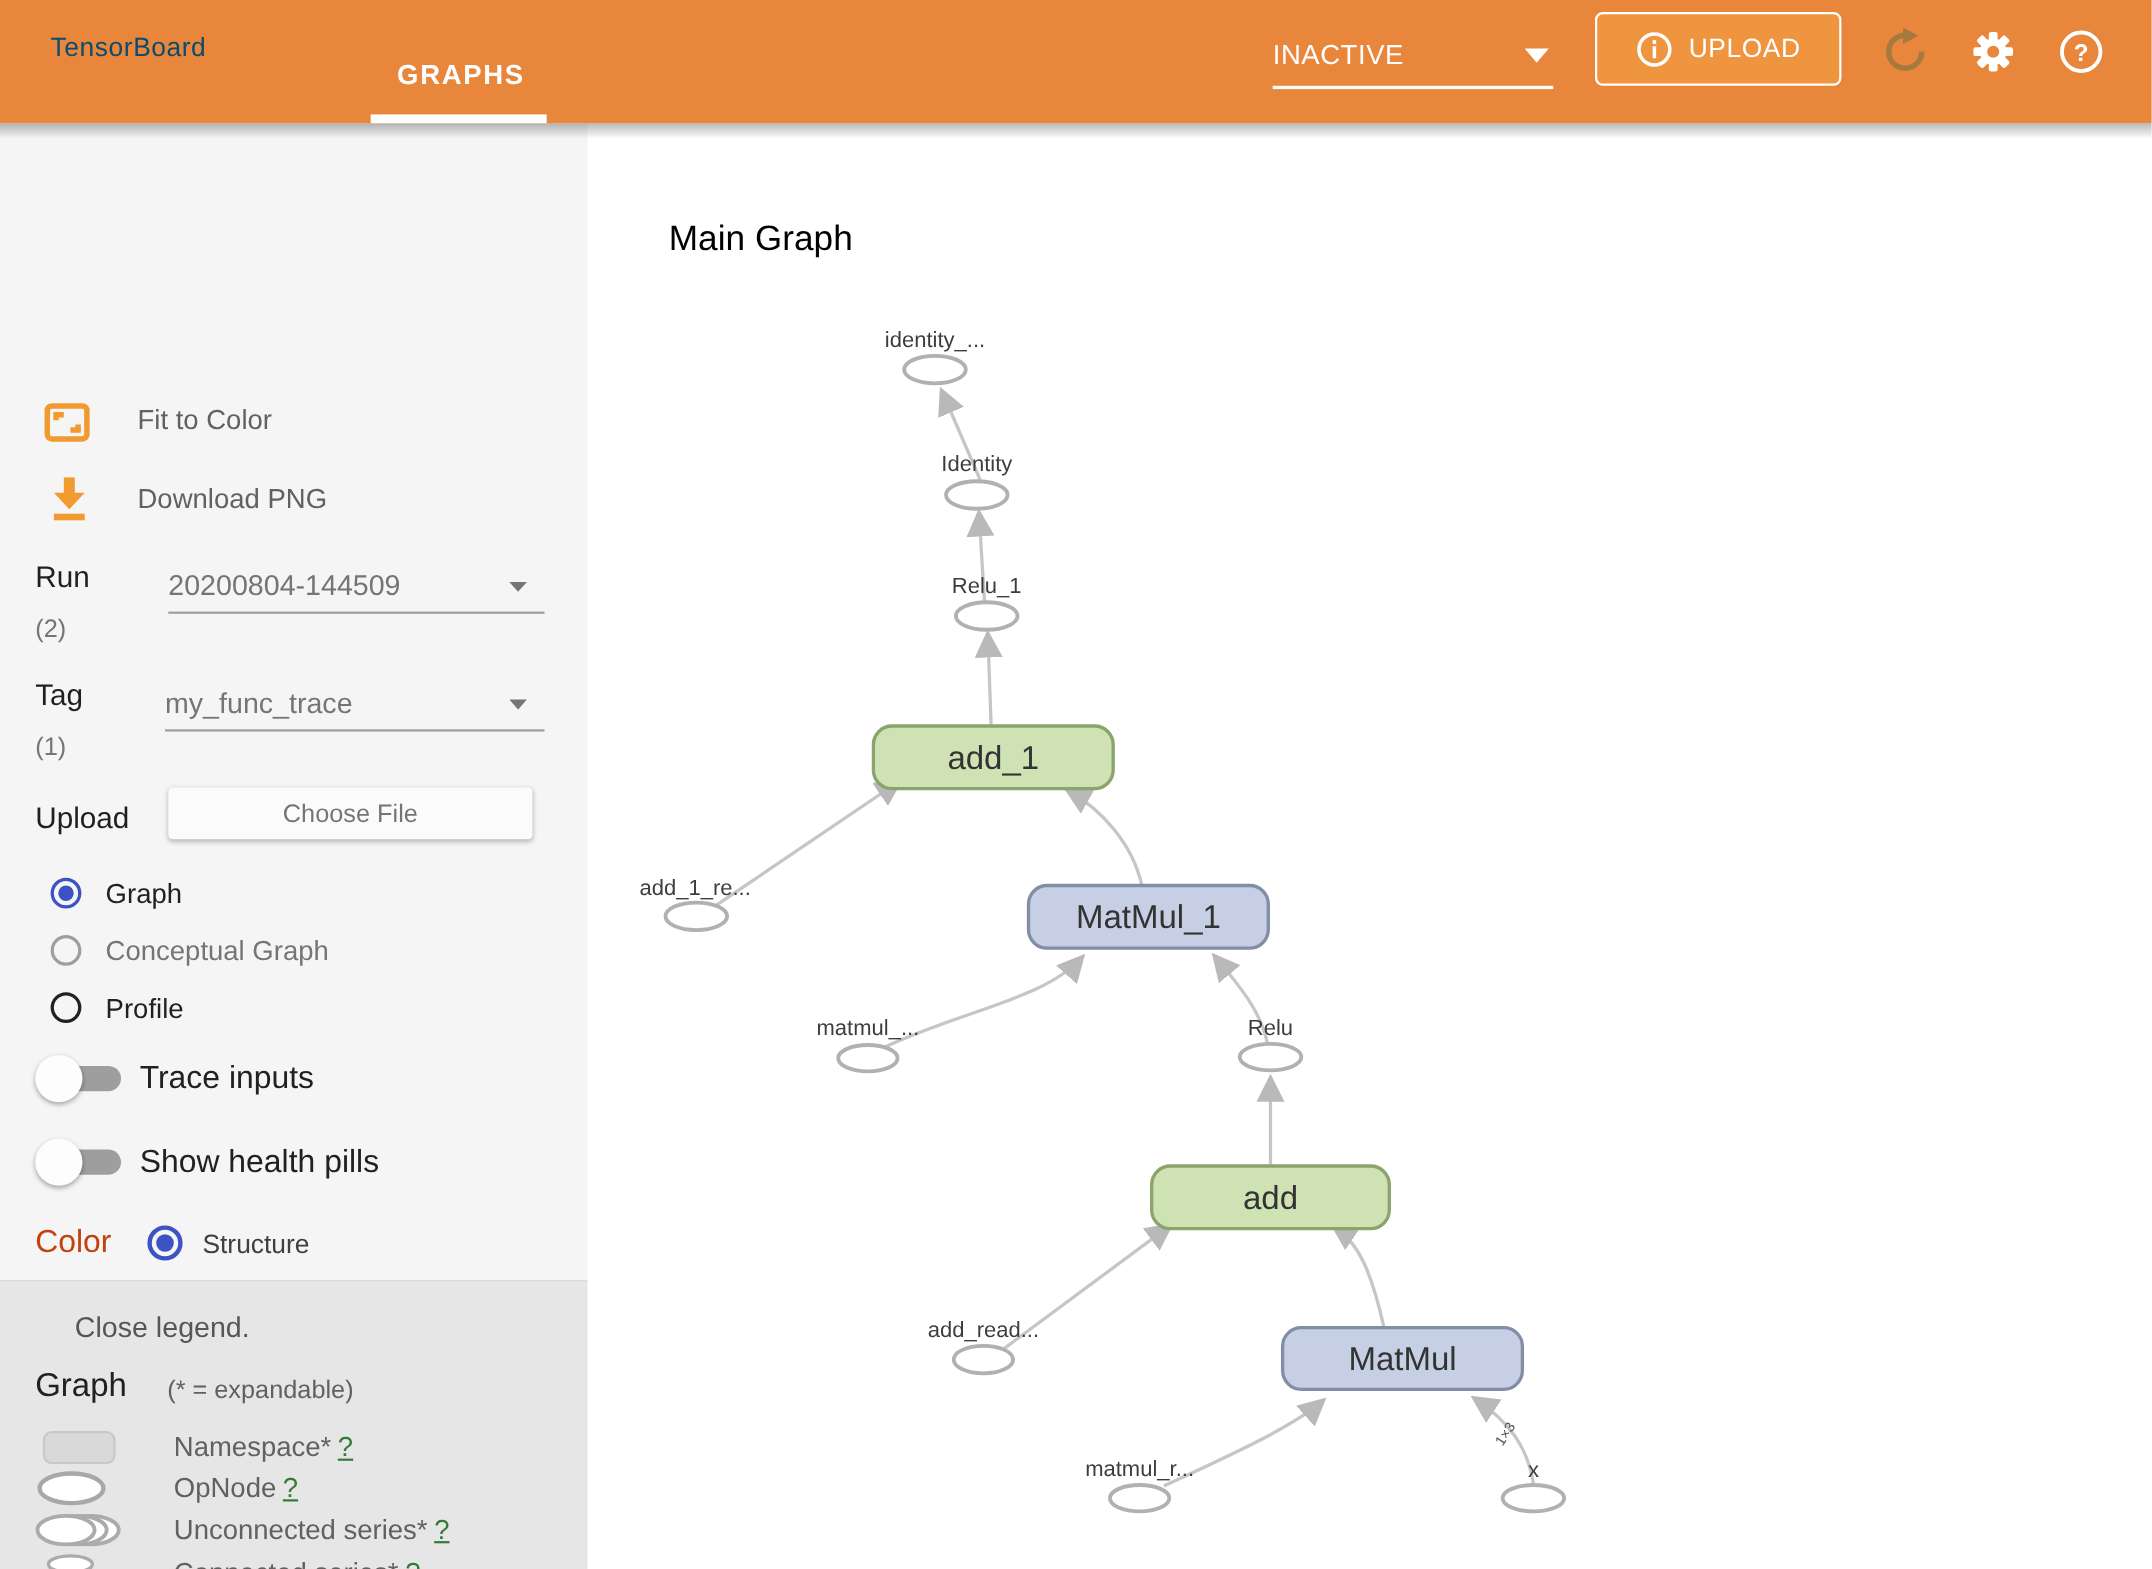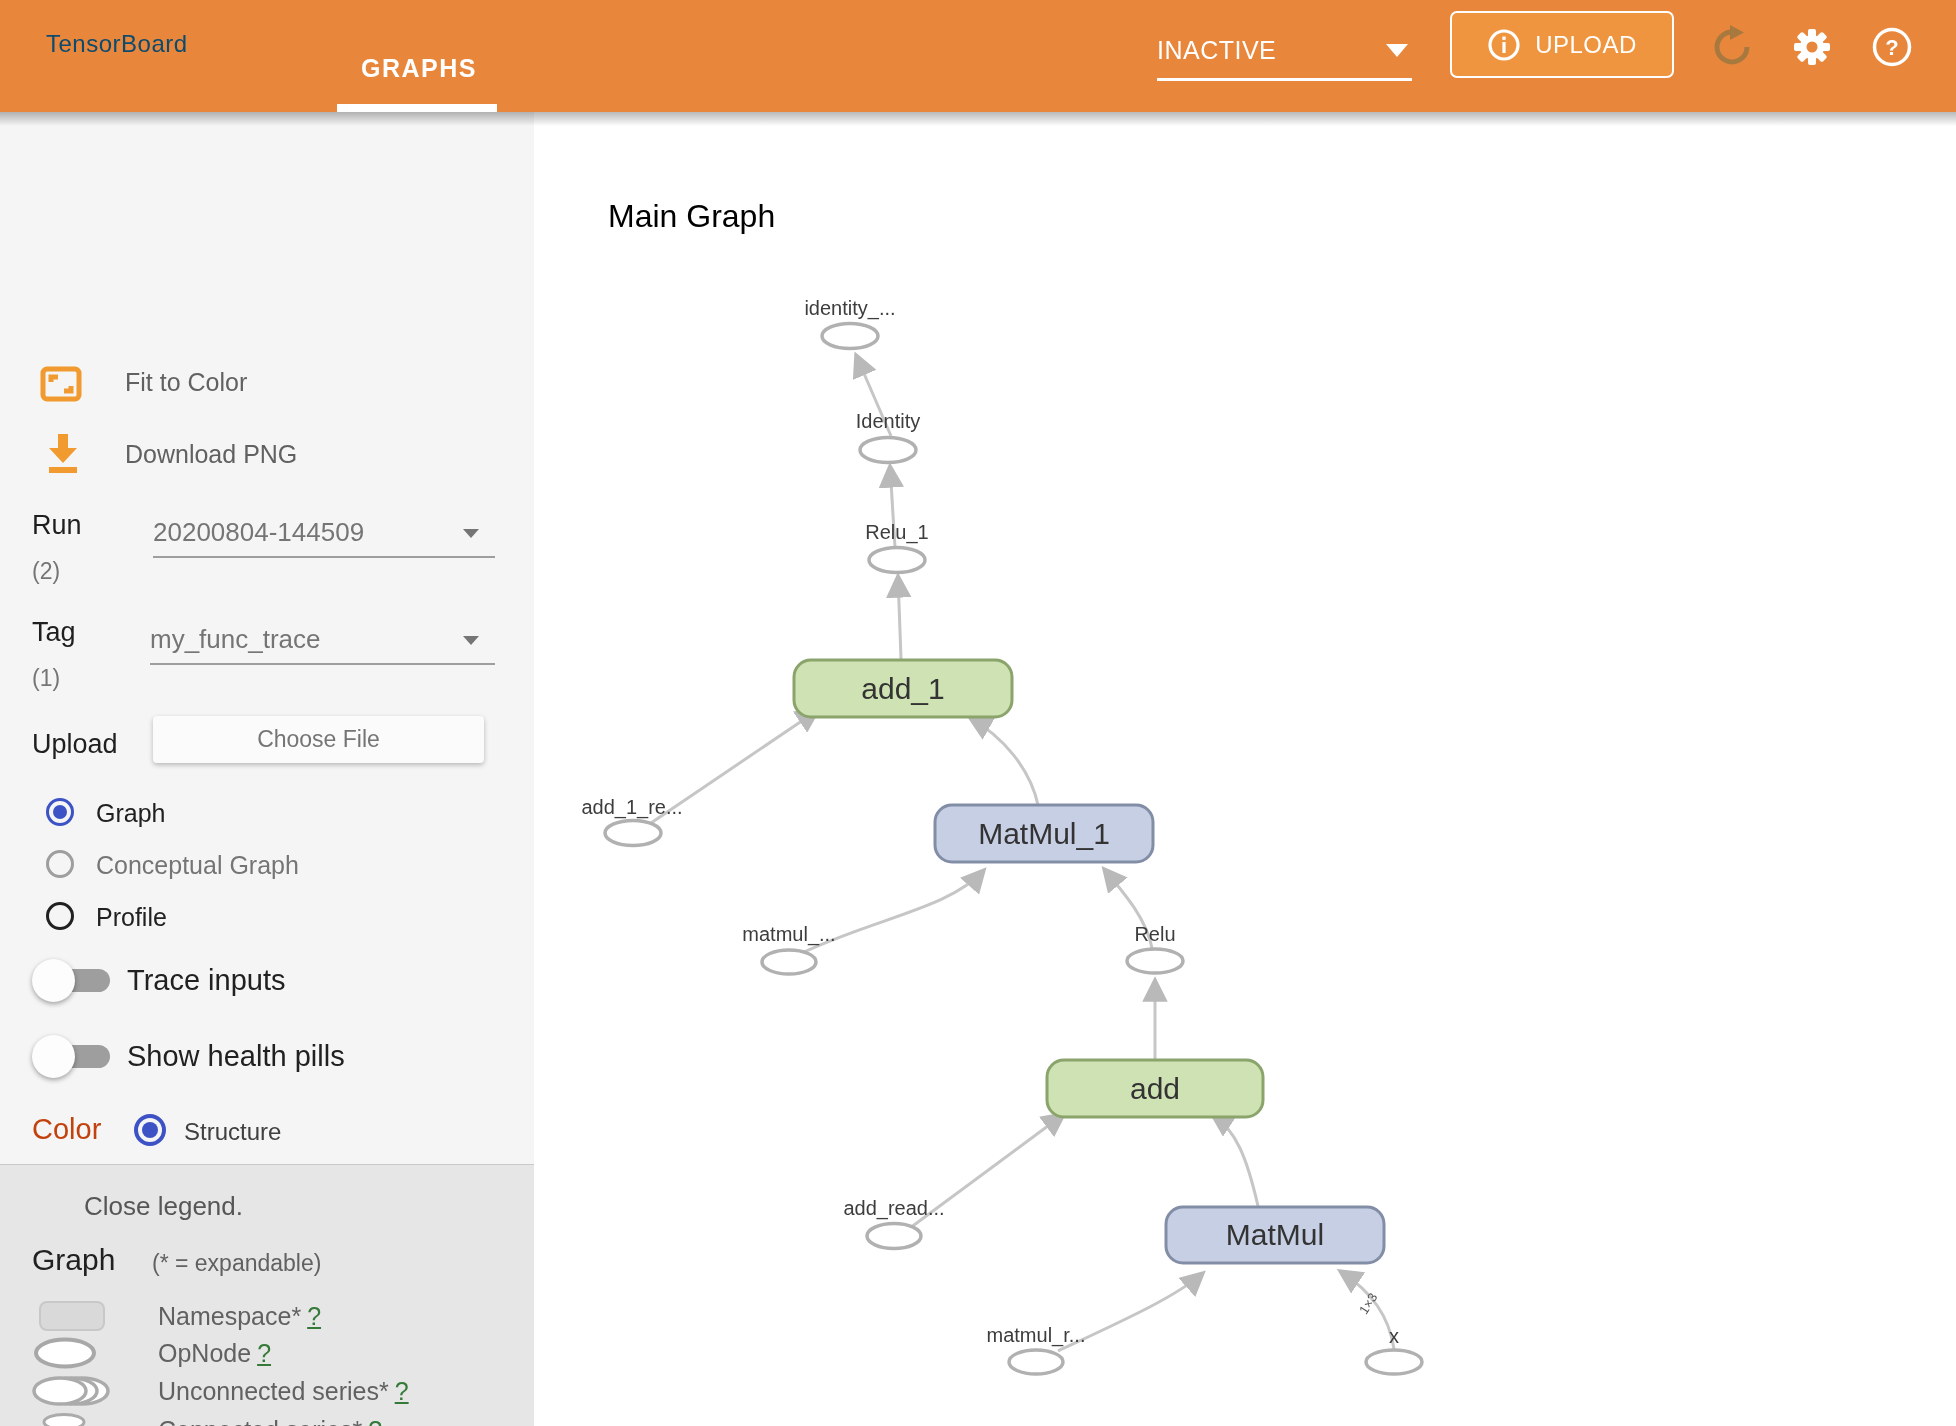--- a/index.html
+++ b/index.html
@@ -76,21 +76,21 @@
     border-radius:50%; border:4px solid #3d53c5; cursor:pointer; }
   .color-radio::after { content:""; position:absolute; left:4px; top:4px; width:16px;
     height:16px; border-radius:50%; background:#3d53c5; }
   .color-opt { position:absolute; left:184px; top:1006px; font-size:24px; color:#404040; }
   .divider { position:absolute; left:0; top:1052px; width:534px; height:1px;
     background:#c9c9c9; }
   .legend { position:absolute; left:0; top:1053px; width:534px; height:373px;
     background:#e6e6e6; }
   .close-legend { position:absolute; left:0; top:1072px; width:300px; height:40px;
     cursor:pointer; }
-  .close-label { position:absolute; left:84px; top:1079px; font-size:26px; color:#565656; }
+  .close-label { position:absolute; left:68px; top:1079px; font-size:26px; color:#565656; }
   .lg-head { position:absolute; left:32px; top:1131px; font-size:30px; color:#212121; }
   .lg-note { position:absolute; left:152px; top:1138px; font-size:23px; color:#616161; }
   .lg-label { position:absolute; left:158px; font-size:25px; color:#616161; }
   .lg-help { color:#357a38; text-decoration:underline; cursor:pointer; margin-left:6px; }
   .lg-swatch { position:absolute; }
   .ns-rect { left:39px; top:1189px; width:66px; height:30px; border-radius:8px;
     background:#d9d9d9; border:2px solid #c8c8c8; }
 
   
   .main { position:absolute; left:534px; top:112px; width:1422px; height:1314px;

